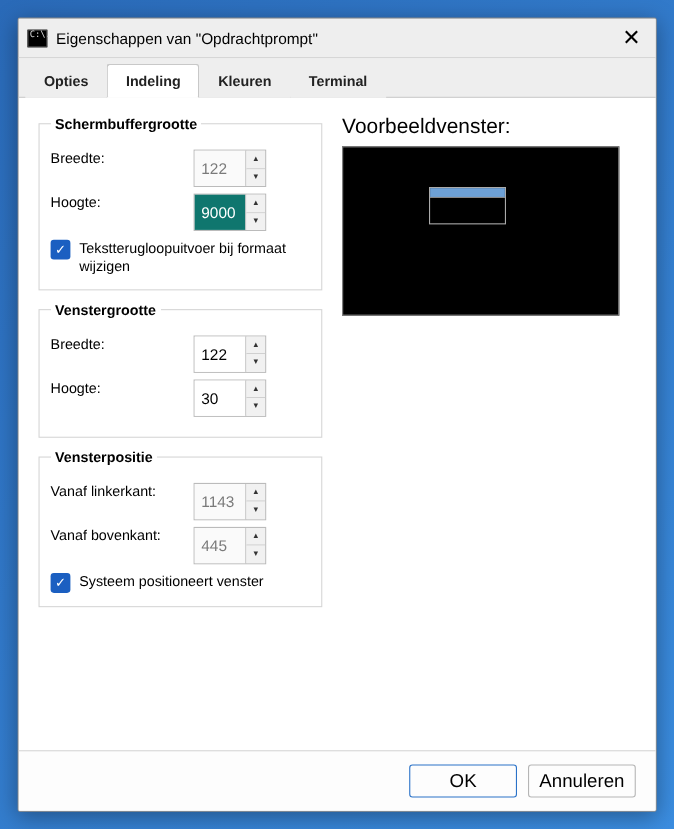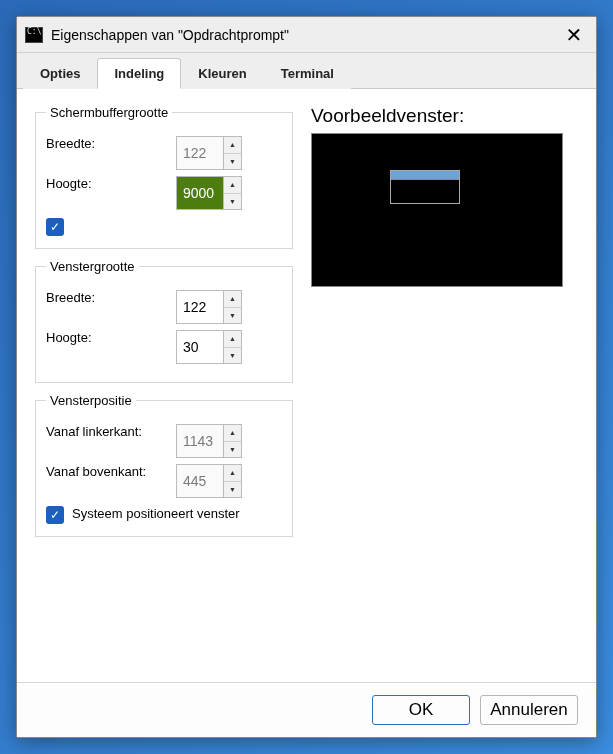--- a/index.html
+++ b/index.html
@@ -10,27 +10,27 @@
 .titlebar .icon::before { content: "C:\\."; position: absolute; top: -1px; left: 1px; font-size: 8px; color: #ddd; font-family: Consolas, monospace; }
 .titlebar .title { font-size: 14px; color: #000; flex: 1; }
 .close-btn { width: 28px; height: 28px; display: flex; align-items: center; justify-content: center; font-size: 20px; cursor: pointer; }
 .tab-strip { display: flex; padding: 4px 6px 0 6px; background: #eeeeee; border-bottom: 1px solid #c8c8c8; font-weight: bold; }
 .tab { padding: 7px 16px; font-size: 13px; color: #222; cursor: pointer; border: 1px solid transparent; border-bottom: none; position: relative; top: 1px; background: #eeeeee; }
 .tab.active { background: #fff; border: 1px solid #c8c8c8; border-bottom: 1px solid #fff; border-radius: 3px 3px 0 0; }
 .panel { flex: 1; background: #fff; padding: 16px 18px; display: flex; gap: 18px; }
 .left-col { width: 258px; }
 .right-col { flex: 1; }
 fieldset { border: 1px solid #d6d6d6; padding: 10px 10px 12px 10px; margin-bottom: 10px; font-size: 13px; }
-legend { padding: 0 4px; font-size: 13px; }
+legend { padding: 0 4px; font-size: 13px; font-weight: bold; }
 .field-row { display: flex; align-items: flex-start; margin: 6px 0; }
 .field-row .label { width: 130px; }
 .spinner { display: flex; border: 1px solid #bbb; height: 34px; }
 .spinner input { width: 46px; border: none; padding: 2px 6px; font-size: 14px; background: #fff; outline: none; }
 .spinner input.disabled { color: #7a7a7a; background: #fafafa; }
-.spinner input.selected { color: #fff; background: #4d7c0f; }
+.spinner input.selected { color: #fff; background: #0f766e; }
 .spin-btns { display: flex; flex-direction: column; border-left: 1px solid #bbb; width: 18px; }
 .spin-btn { flex: 1; background: #f1f1f1; display: flex; align-items: center; justify-content: center; font-size: 7px; color: #333; border: none; cursor: pointer; }
 .spin-btn:first-child { border-bottom: 1px solid #ccc; }
 .check-row { display: flex; align-items: flex-start; margin-top: 8px; gap: 8px; }
 .checkbox { width: 18px; height: 18px; background: #1b5fc1; border-radius: 3px; display: flex; align-items: center; justify-content: center; color: #fff; font-size: 12px; flex-shrink: 0; cursor: pointer; }
 .check-label { font-size: 13px; line-height: 1.25; }
 .preview-label { font-size: 19px; margin-bottom: 6px; display: block; }
 .preview-box { width: 252px; height: 154px; background: #000; border: 1px solid #888; position: relative; }
 .preview-win { position: absolute; top: 36px; left: 78px; width: 70px; height: 34px; border: 1px solid #aaa; }
 .preview-win-tb { height: 9px; width: 100%; background: #6ea1d6; border-bottom: 1px solid #888; }
@@ -75,20 +75,21 @@
           <div class="spinner">
             <input class="selected" value="9000" style="">
             <div class="spin-btns">
               <button class="spin-btn">▲</button>
               <button class="spin-btn">▼</button>
             </div>
           </div>
         </div>
         <div class="check-row">
           <div class="checkbox">✓</div>
+          <span class="check-label">Tekstterugloopuitvoer bij formaat wijzigen</span>
         </div>
       </fieldset>
 
       <fieldset>
         <legend>Venstergrootte</legend>
         <div class="field-row">
           <span class="label">Breedte:</span>
           <div class="spinner">
             <input value="122" style="">
             <div class="spin-btns">

